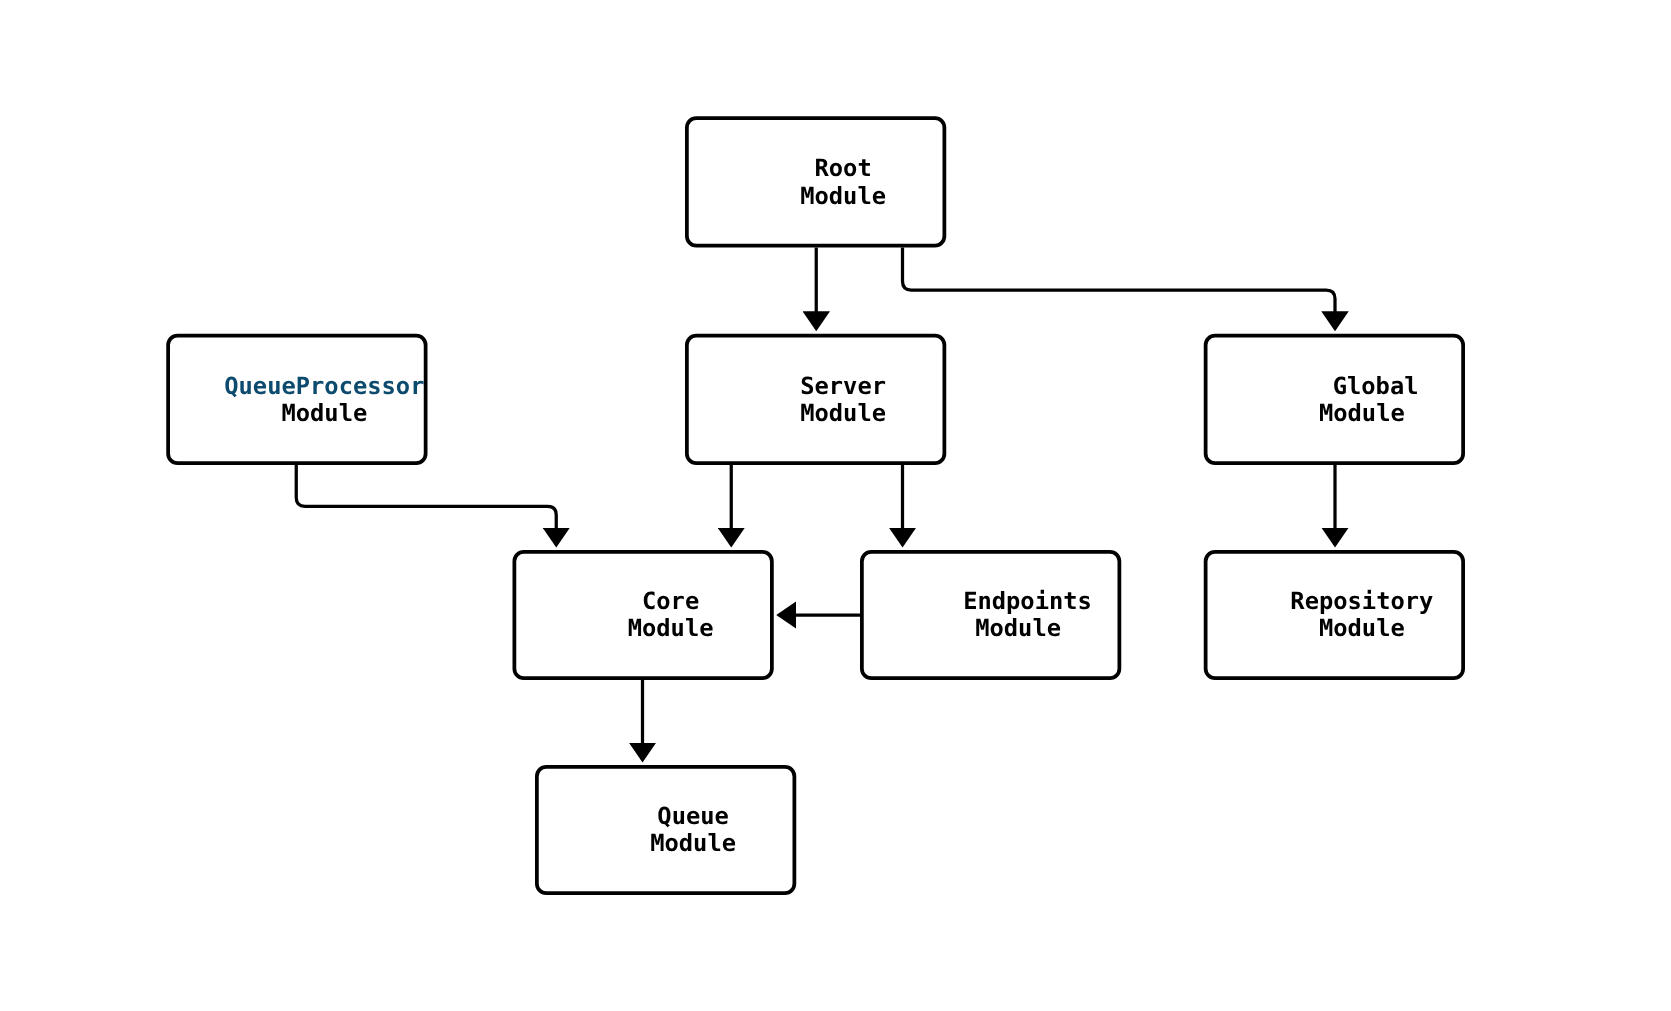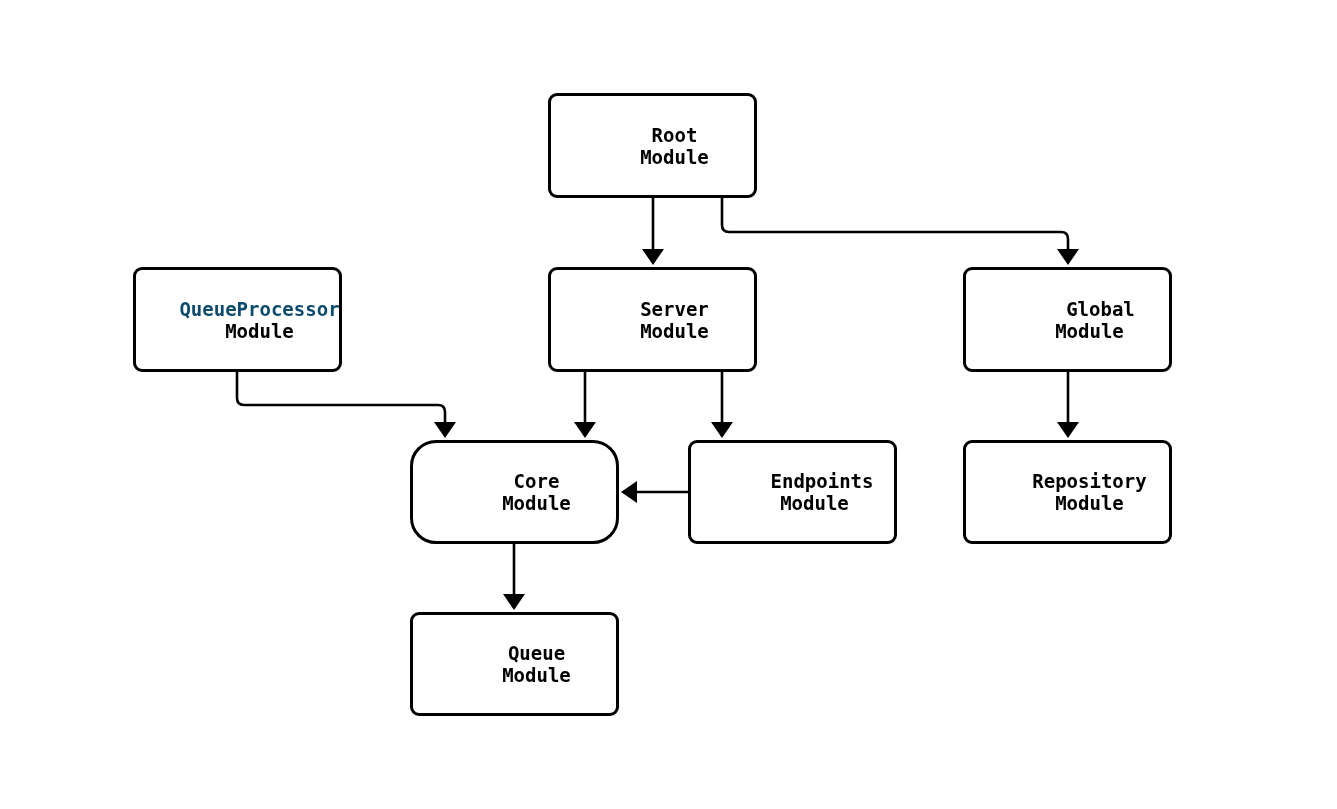--- a/index.html
+++ b/index.html
@@ -81,30 +81,30 @@
         <span class="node-line" style="color: rgb(0, 0, 0);">Module</span>
       </div>
       <div class="node" style="left: 548px; top: 267px; width: 209px; height: 105px; background: rgb(255, 255, 255); border-color: rgb(0, 0, 0);">
         <span class="node-line" style="color: rgb(0, 0, 0);">Server</span>
         <span class="node-line" style="color: rgb(0, 0, 0);">Module</span>
       </div>
       <div class="node" style="left: 963px; top: 267px; width: 209px; height: 105px; background: rgb(255, 255, 255); border-color: rgb(0, 0, 0);">
         <span class="node-line" style="color: rgb(0, 0, 0); margin-left: 22px;">Global</span>
         <span class="node-line" style="color: rgb(0, 0, 0);">Module</span>
       </div>
-      <div class="node" style="left: 410px; top: 440px; width: 209px; height: 104px; background: rgb(255, 255, 255); border-color: rgb(0, 0, 0); border-radius: 26px;">
+      <div class="node" style="left: 410px; top: 440px; width: 209px; height: 104px; background: rgb(255, 255, 255); border-color: rgb(0, 0, 0);">
         <span class="node-line" style="color: rgb(0, 0, 0);">Core</span>
         <span class="node-line" style="color: rgb(0, 0, 0);">Module</span>
       </div>
       <div class="node" style="left: 688px; top: 440px; width: 209px; height: 104px; background: rgb(255, 255, 255); border-color: rgb(0, 0, 0);">
         <span class="node-line" style="color: rgb(0, 0, 0); margin-left: 15px;">Endpoints</span>
         <span class="node-line" style="color: rgb(0, 0, 0);">Module</span>
       </div>
       <div class="node" style="left: 963px; top: 440px; width: 209px; height: 104px; background: rgb(255, 255, 255); border-color: rgb(0, 0, 0);">
         <span class="node-line" style="color: rgb(0, 0, 0); text-align: right;">Repository</span>
         <span class="node-line" style="color: rgb(0, 0, 0);">Module</span>
       </div>
-      <div class="node" style="left: 410px; top: 612px; width: 209px; height: 104px; background: rgb(255, 255, 255); border-color: rgb(0, 0, 0);">
+      <div class="node" style="left: 428px; top: 612px; width: 209px; height: 104px; background: rgb(255, 255, 255); border-color: rgb(0, 0, 0);">
         <span class="node-line" style="color: rgb(0, 0, 0);">Queue</span>
         <span class="node-line" style="color: rgb(0, 0, 0);">Module</span>
       </div>
     </div>
 </div>
 
 </body></html>

